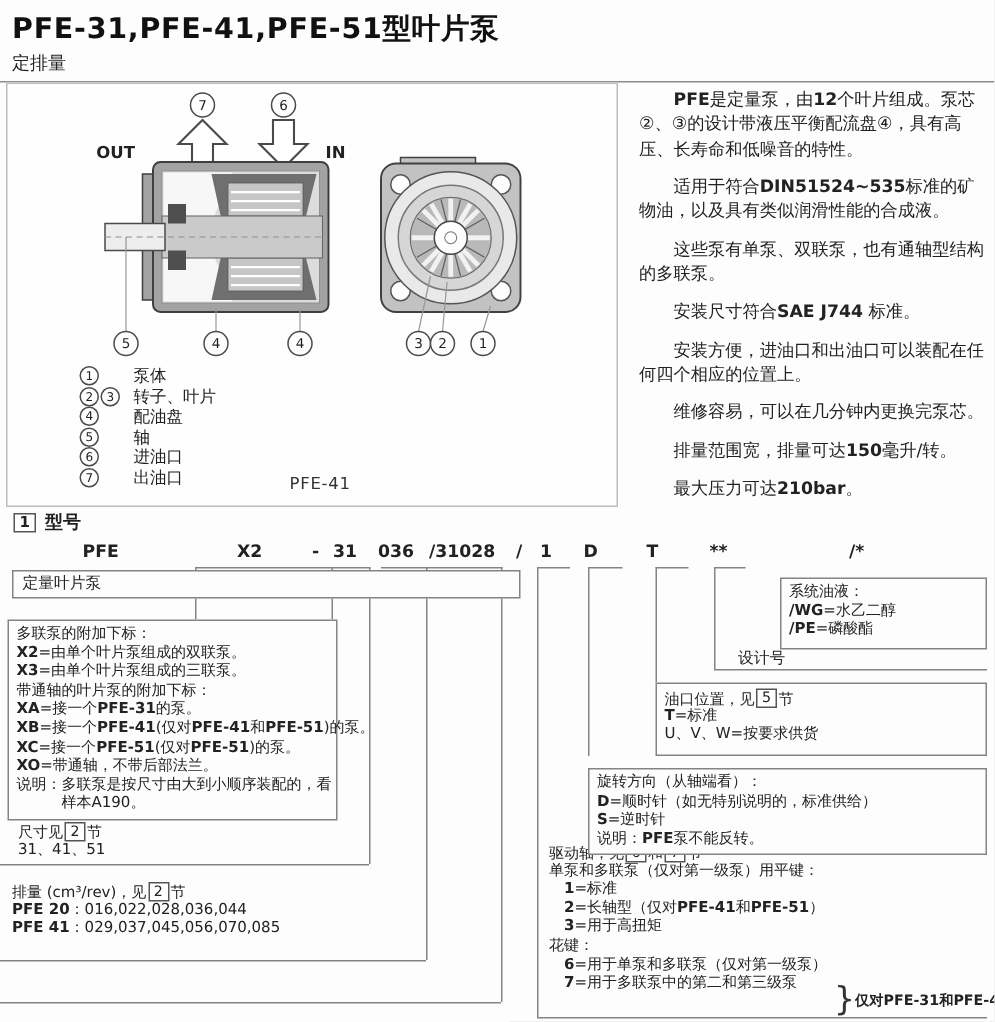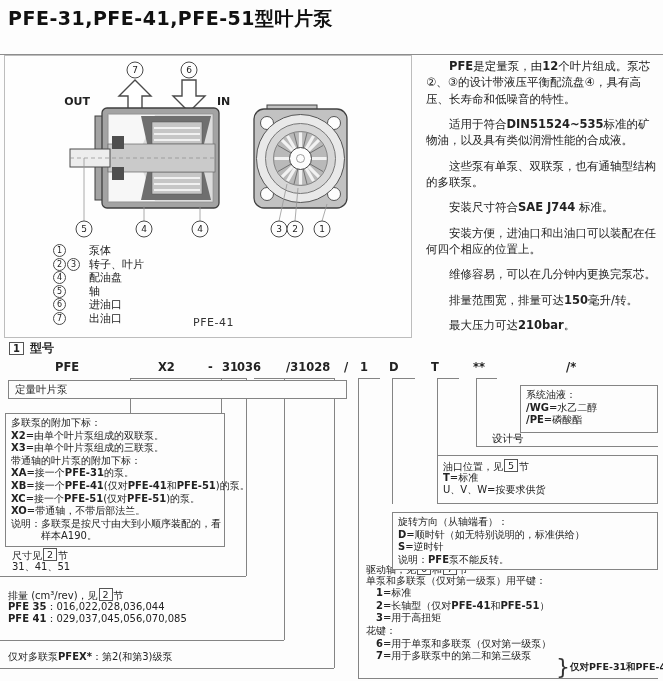--- a/index.html
+++ b/index.html
@@ -42,20 +42,21 @@
   .bnote{position:absolute;font-size:9.5px;font-weight:bold;color:#222;white-space:nowrap;}
   svg text{font-family:"DejaVu Sans",sans-serif;}
 </style>
 </head>
 <body>
 
 <div class="page">
 
   <div class="hdr">
     <div class="title">PFE-31,PFE-41,PFE-51型叶片泵</div>
+    <div class="sub">定排量</div>
   </div>
   <div class="topline"></div>
 
   <div class="figpanel">
     <svg width="400" height="185" viewBox="0 0 400 185">
 
       <g>
         <circle cx="130" cy="14" r="8" fill="none" stroke="#4a4a4a"></circle>
         <text x="130" y="17" font-size="9" text-anchor="middle" fill="#222">7</text>
       </g>
@@ -210,21 +211,21 @@
     <span class="nb">1</span>
     <span>型号</span>
   </div>
 
   <div class="code">
     <div>
         <span class="tok" style="left: 55px;">PFE</span>
         <span class="tok" style="left: 158px;">X2</span>
         <span class="tok" style="left: 208px;">-</span>
         <span class="tok" style="left: 222px;">31</span>
-        <span class="tok" style="left: 237px;">036</span>
+        <span class="tok" style="left: 252px;">036</span>
         <span class="tok" style="left: 286px;">/31028</span>
         <span class="tok" style="left: 344px;">/</span>
         <span class="tok" style="left: 360px;">1</span>
         <span class="tok" style="left: 389px;">D</span>
         <span class="tok" style="left: 431px;">T</span>
         <span class="tok" style="left: 473px;">**</span>
         <span class="tok" style="left: 566px;">/*</span>
       </div>
 
     <div class="hl" style="left:130px;top:20px;width:92px"></div>
@@ -266,25 +267,22 @@
         <div>说明：多联泵是按尺寸由大到小顺序装配的，看</div>
         <div>　　　样本A190。</div>
       </div>
 
     <div class="blk" style="left:12px;top:190px">
         <div>尺寸见<span class="nb">2</span>节</div>
         <div>31、41、51</div>
       </div>
     <div class="blk" style="left:8px;top:230px">
         <div>排量 (cm³/rev)，见<span class="nb">2</span>节</div>
-        <div><b>PFE 35</b>：016,022,028,036,044</div>
+        <div><b>PFE 20</b>：016,022,028,036,044</div>
         <div><b>PFE 41</b>：029,037,045,056,070,085</div>
-      </div>
-    <div class="blk" style="left:8px;top:293px">
-        <div>仅对多联泵<b>PFEX*</b>：第2(和第3)级泵</div>
       </div>
 
     <div class="blk" style="left:366px;top:204px">
         <div>驱动轴，见<span class="nb">6</span>和<span class="nb">7</span>节</div>
         <div>单泵和多联泵（仅对第一级泵）用平键：</div>
         <div>　<b>1</b>=标准</div>
         <div>　<b>2</b>=长轴型（仅对<b>PFE-41</b>和<b>PFE-51</b>）</div>
         <div>　<b>3</b>=用于高扭矩</div>
         <div>花键：</div>
         <div>　<b>6</b>=用于单泵和多联泵（仅对第一级泵）</div>

